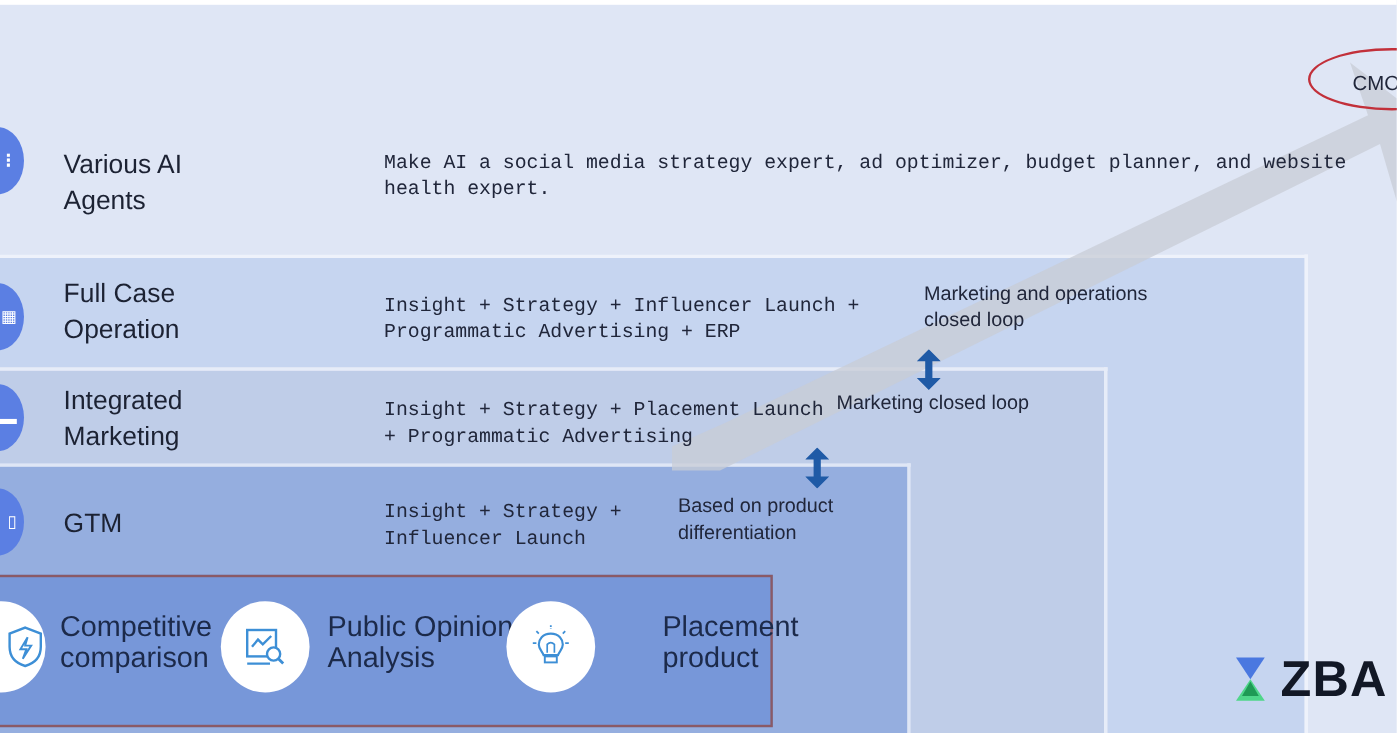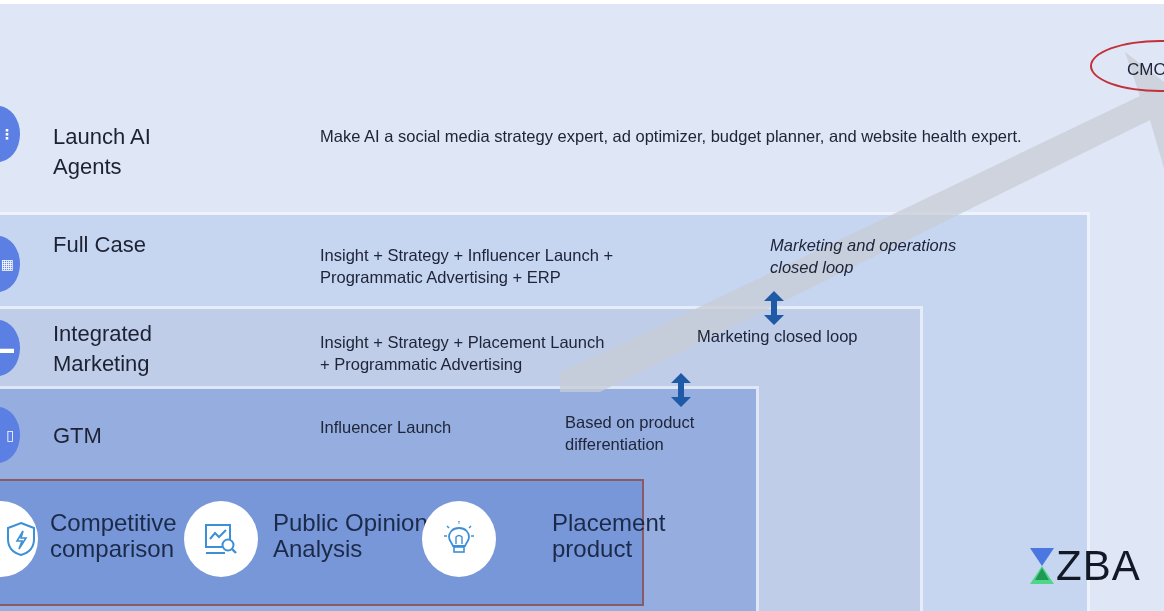--- a/index.html
+++ b/index.html
@@ -21,40 +21,40 @@
 
   .arrow-svg { position:absolute; left:0; top:0; width:1164px; height:611px; pointer-events:none; }
 
   .tier-icon {
     position:absolute; width:44px; height:56px; left:-24px;
     border-radius:50%; background:#5b7fe3;
   }
   .tier-icon .glyph { position:absolute; right:6px; top:50%; transform:translateY(-50%); color:#fff; font-size:14px; font-weight:bold; }
 
   .tier-title { position:absolute; left:53px; font-size:22px; line-height:30px; color:#1c2233; font-weight:normal; }
-  .tier-desc  { position:absolute; left:320px; font-size:16.5px; line-height:22px; color:#20263a; }
+  .tier-desc  { position:absolute; left:320px; font-size:16.5px; line-height:22px; color:#20263a;font-family:Liberation Mono, monospace; }
   .note       { position:absolute; font-size:16.5px; line-height:22px; color:#20263a; }
 
   .dbl-arrow { position:absolute; width:20px; height:34px; }
 
   .cmo-ellipse {
     position:absolute; left:1090px; top:40px; width:140px; height:52px;
     border:2px solid #c2303a; border-radius:50%; box-sizing:border-box;
   }
   .cmo-label { position:absolute; left:1127px; top:60px; font-size:17px; color:#20263a; }
 
   .feature-circle {
     position:absolute; width:74px; height:76px; border-radius:50%; background:#ffffff;
     top:501px;
   }
   .feature-circle svg { position:absolute; left:50%; top:50%; transform:translate(-50%,-50%); }
   .feature-label { position:absolute; top:510px; font-size:24px; line-height:26px; color:#1c2a4a; }
 
   .logo { position:absolute; left:1028px; top:545px; height:42px; display:flex; align-items:center; }
-  .logo-text { font-size:42px; font-weight:normal; color:#121826; letter-spacing:1px; line-height:42px; margin-left:0;text-align:right; }
+  .logo-text { font-size:42px; font-weight:bold; color:#121826; letter-spacing:1px; line-height:42px; margin-left:11px;text-align:right; }
 </style>
 </head>
 <body>
 
 <div class="canvas"></div>
 
 <div class="layer layer-l4"></div>
 <div class="layer layer-l3"></div>
 <div class="layer layer-l2"></div>
 <div class="layer layer-l1"></div>
@@ -63,30 +63,31 @@
   <polygon points="560,392 600,392 1150,120 1164,168 1164,82 1125,52 1140,96 605,352 560,372" fill="#c8ccd6" opacity="0.75"></polygon>
 </svg>
 
 <div class="cmo-ellipse"></div>
 <div class="cmo-label">CMO</div>
 
 <div class="tier-icon" style="top:106px;">
     <span class="glyph">⋮</span>
   </div>
 <div class="tier-title" style="top:122px;">
-  <div>Launch AI</div>
+  <div>Various AI</div>
   <div>Agents</div>
 </div>
 <div class="tier-desc" style="top:125px;">Make AI a social media strategy expert, ad optimizer, budget planner, and website health expert.</div>
 
 <div class="tier-icon" style="top:236px;">
     <span class="glyph">▦</span>
   </div>
 <div class="tier-title" style="top:230px;">
   <div>Full Case</div>
+  <div>Operation</div>
 </div>
 <div class="tier-desc" style="top:244px;">
   <div>Insight + Strategy + Influencer Launch +</div>
   <div>Programmatic Advertising + ERP</div>
 </div>
 
 <div class="tier-icon" style="top:320px;">
     <span class="glyph">▬</span>
   </div>
 <div class="tier-title" style="top:319px;">
@@ -96,24 +97,25 @@
 <div class="tier-desc" style="top:331px;">
   <div>Insight + Strategy + Placement Launch</div>
   <div>+ Programmatic Advertising</div>
 </div>
 
 <div class="tier-icon" style="top:407px;">
     <span class="glyph">▯</span>
   </div>
 <div class="tier-title" style="top:421px;">GTM</div>
 <div class="tier-desc" style="top:416px;">
+  <div>Insight + Strategy +</div>
   <div>Influencer Launch</div>
 </div>
 
-<div class="note" style="left:770px; top:234px;font-style:italic;">
+<div class="note" style="left:770px; top:234px;">
   <div>Marketing and operations</div>
   <div>closed loop</div>
 </div>
 <div class="note" style="left:697px; top:325px; text-align:right;">
   <div>Marketing closed loop</div>
 </div>
 <div class="note" style="left:565px; top:411px;">
   <div>Based on product</div>
   <div>differentiation</div>
 </div>

